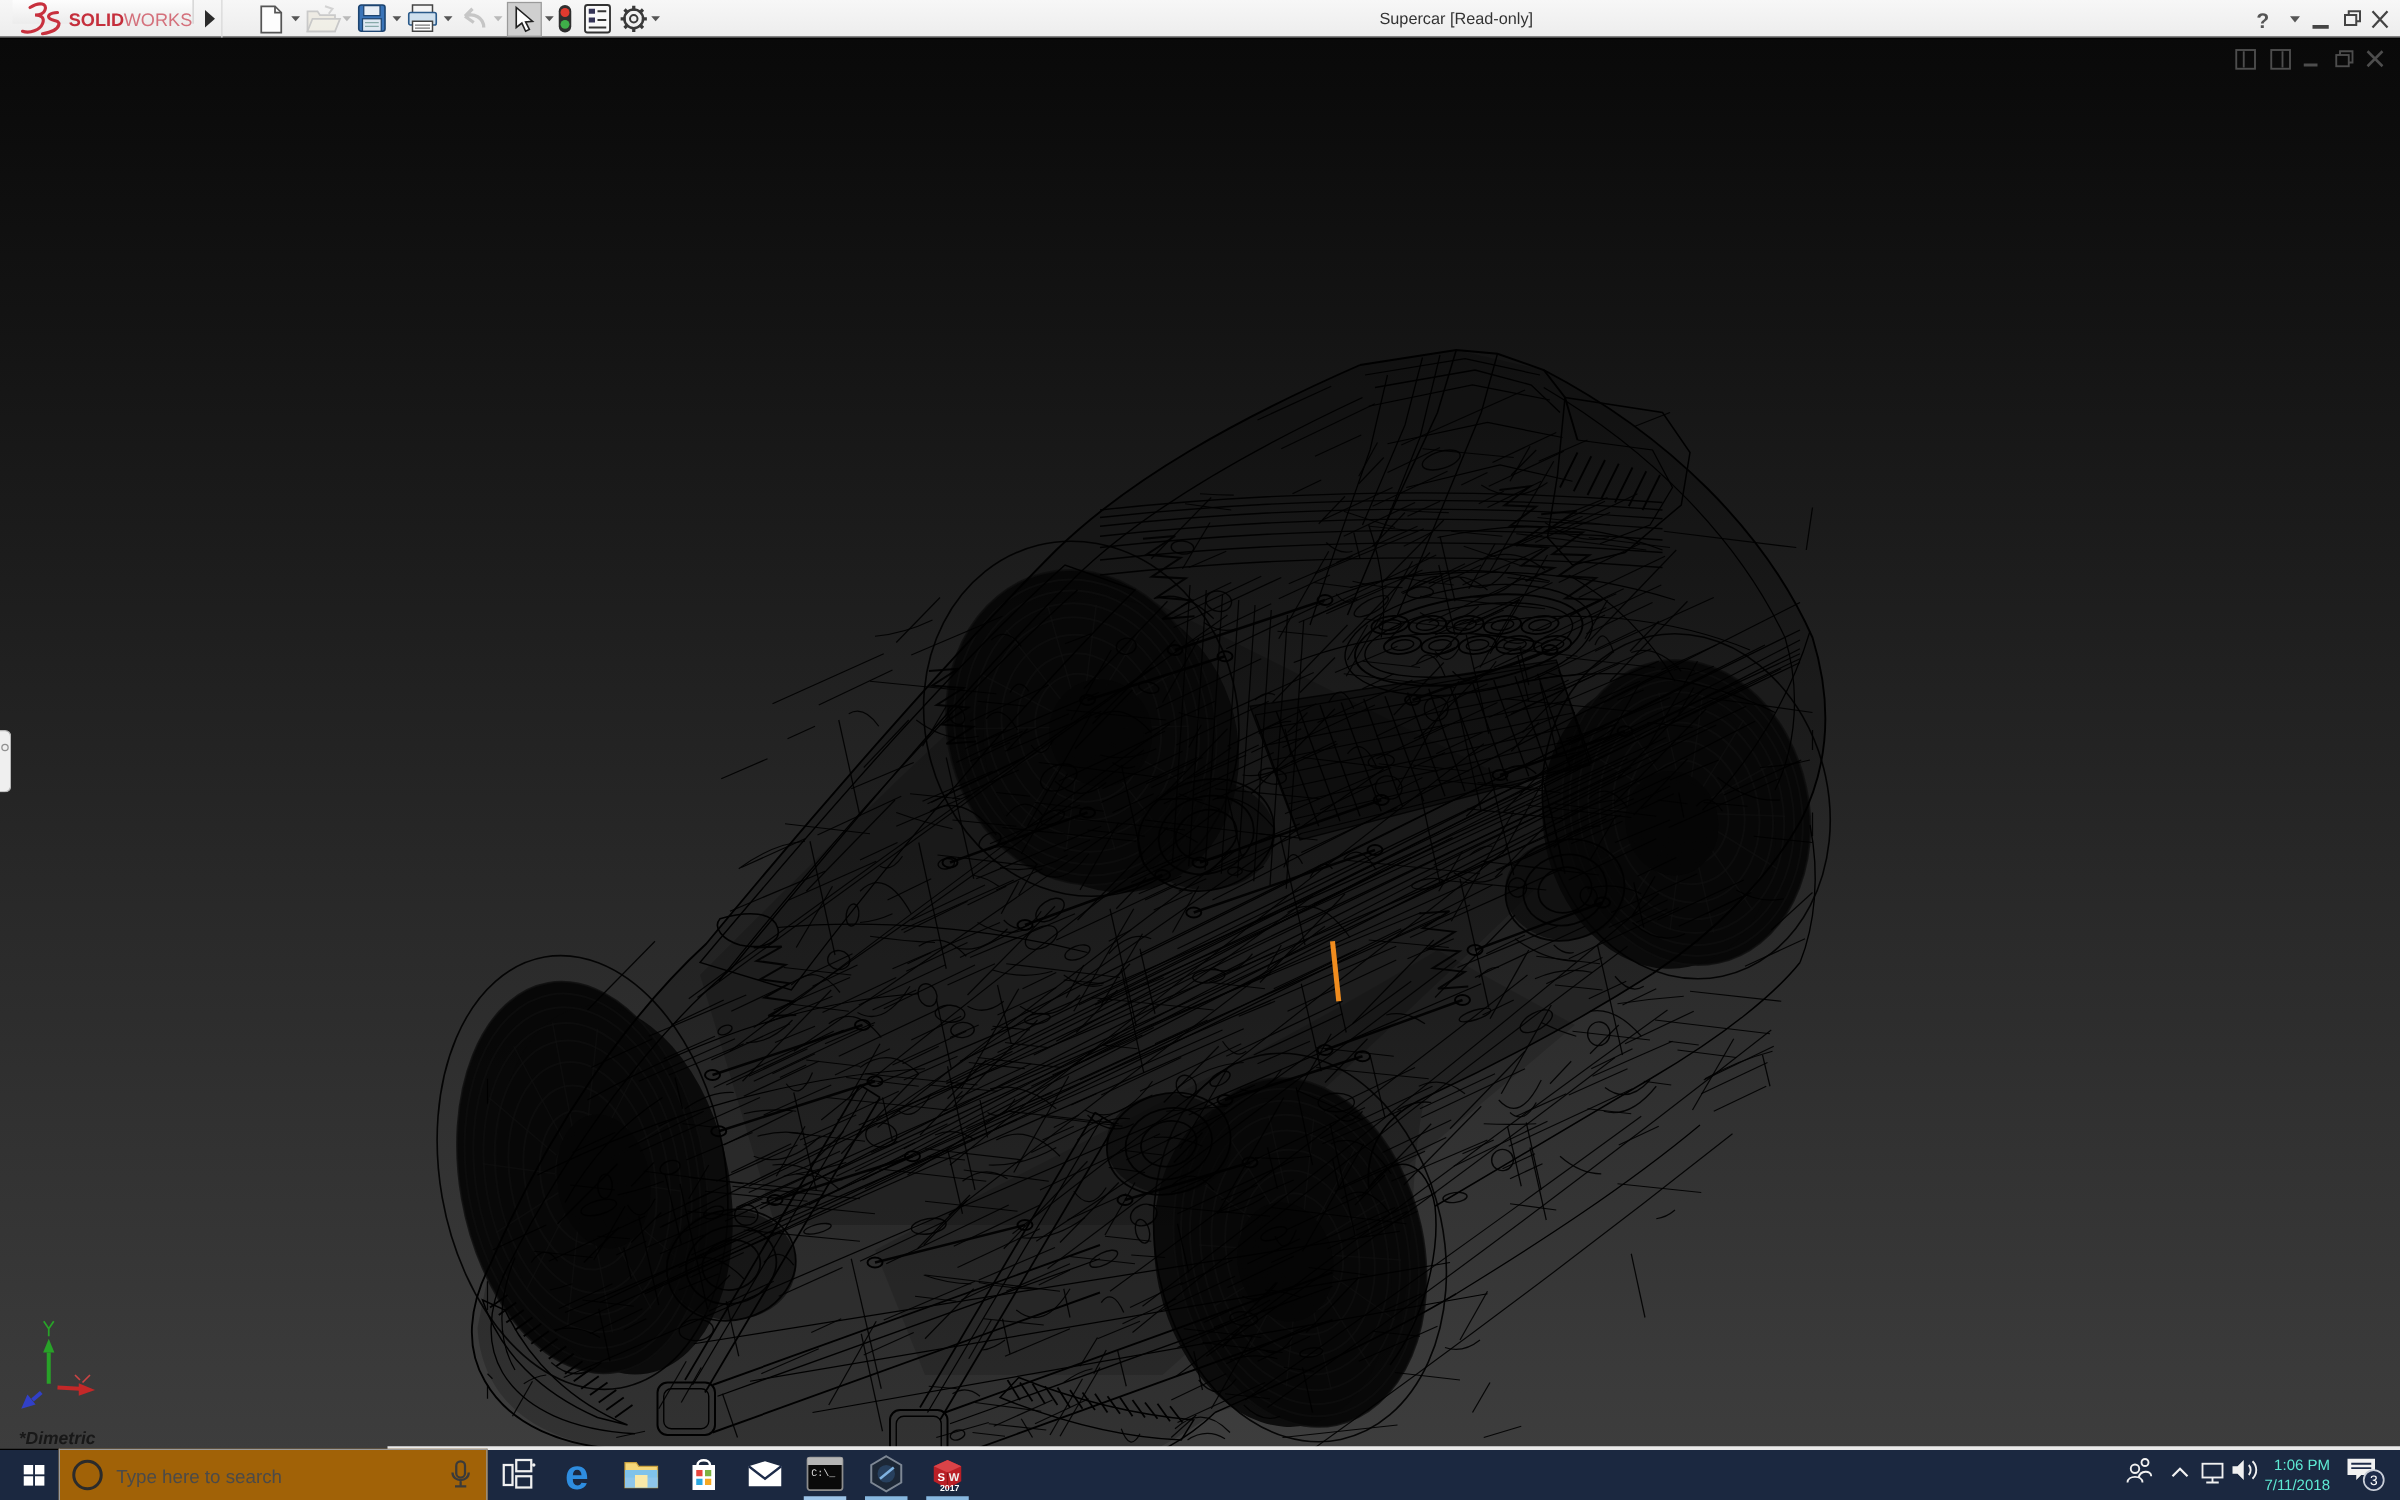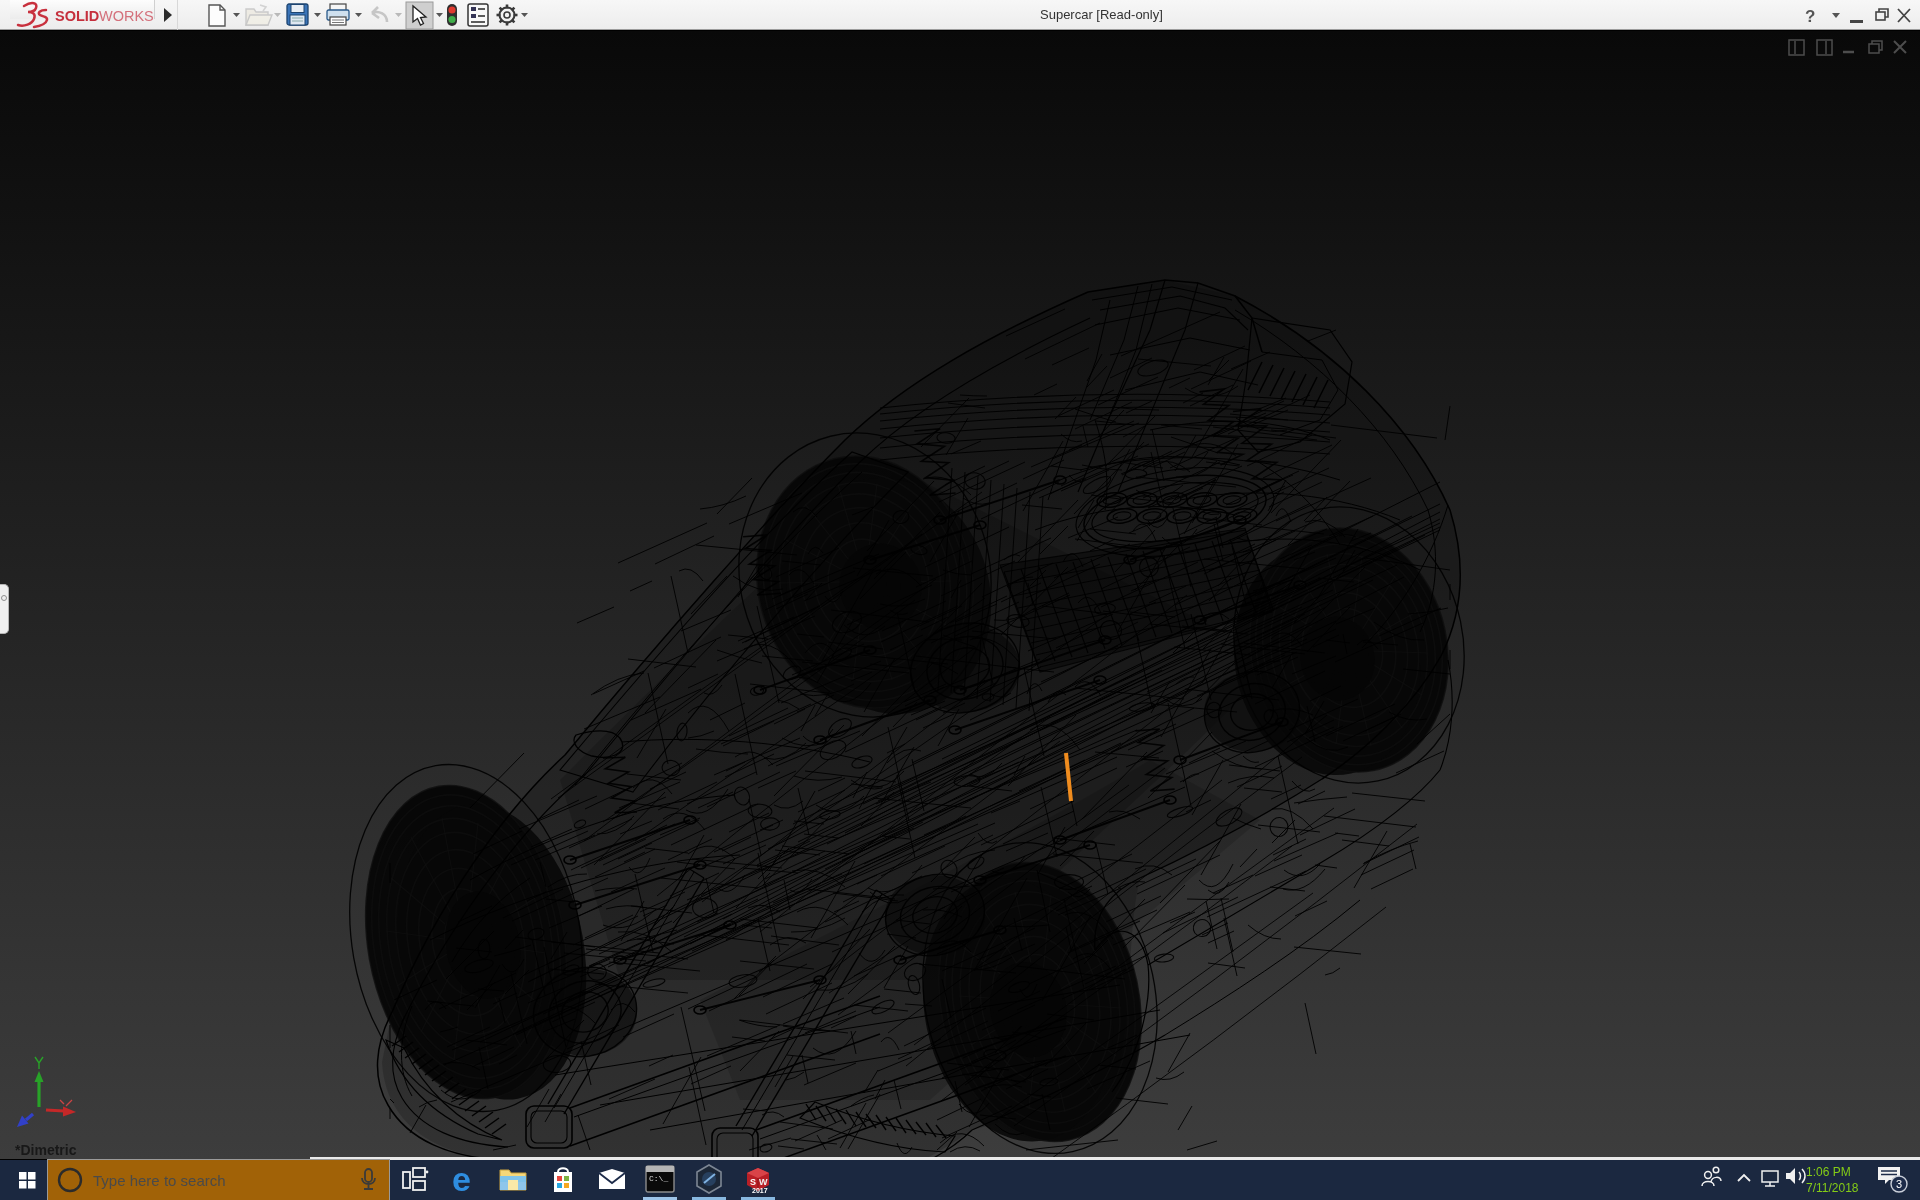--- a/index.html
+++ b/index.html
@@ -1,25 +1,25 @@
 <!DOCTYPE html>
 <html><head>
 <meta charset="utf-8">
 <style>
 * { margin:0; padding:0; box-sizing:border-box; }
 html,body { width:1920px; height:1200px; overflow:hidden; font-family:"Liberation Sans", sans-serif; background:#000; }
 #titlebar { position:absolute; left:0; top:0; width:1920px; height:30px; background:linear-gradient(180deg,#f7f7f7,#ededed); border-bottom:1px solid #9c9c9c; }
 #logo { position:absolute; left:10px; top:0; width:145px; height:19px; background:linear-gradient(180deg,#fdfdfd,#ececec); border-right:1px solid #d0d0d0; }
 #flyout { position:absolute; left:156px; top:0; width:22px; height:30px; border-right:1px solid #d8d8d8; }
-#title { position:absolute; left:1040px; top:0; width:250px; height:31px; text-align:left; font-size:13px; color:#333; line-height:30px; }
-#viewport { position:absolute; left:0; top:31px; width:1920px; height:1128px; background:linear-gradient(180deg,#090909 0%, #3d3d3d 100%); }
+#title { position:absolute; left:1040px; top:0; width:250px; height:31px; text-align:center; font-size:13px; color:#333; line-height:30px; }
+#viewport { position:absolute; left:0; top:31px; width:1920px; height:1128px; background:linear-gradient(180deg,#090909 0%, #3d3d3d 100%);font-style:italic; }
 #statusline { position:absolute; left:310px; top:1157px; width:1610px; height:3px; background:#e9e9e9; }
 #taskbar { position:absolute; left:0; top:1160px; width:1920px; height:40px; background:#1b2840; }
 #searchbox { position:absolute; left:47px; top:1159px; width:343px; height:41px; background:#a16207; border:1px solid #9a9a9a; border-bottom:none; }
-#clock { position:absolute; left:1806px; top:4px; width:58px; text-align:left; color:#84cc16; font-size:12px; line-height:16px; }
+#clock { position:absolute; left:1806px; top:4px; width:58px; text-align:right; color:#5eead4; font-size:12px; line-height:16px; }
 </style>
 </head>
 <body>
 
 <div id="viewport">
   <svg width="1920" height="1128" viewBox="0 31 1920 1128" xmlns="http://www.w3.org/2000/svg">
     <path d="M 392,1012 C 440,900 505,810 565,755 C 660,640 770,515 845,440 C 905,382 990,335 1088,292 L 1165,280 L 1235,296 C 1335,348 1412,425 1450,510 C 1466,562 1463,612 1441,656 C 1416,701 1372,746 1322,779 C 1270,812 1205,848 1140,878 C 1125,940 1135,1030 1112,1092 L 972,1130 C 930,1160 880,1185 820,1196 C 740,1192 640,1172 505,1160 C 430,1156 385,1120 382,1062 Z" fill="#000000" stroke="#000" stroke-width="0" opacity="0.18"></path>
 <path d="M 560,780 C 700,640 800,540 900,470 L 1280,660 C 1150,790 1050,880 940,980 L 620,980 Z" fill="#000" stroke="#000" stroke-width="0" opacity="0.17"></path>
 <path d="M 700,1000 C 850,920 1000,850 1150,760 L 1260,820 C 1130,930 1030,1010 930,1100 L 740,1100 Z" fill="#000" stroke="#000" stroke-width="0" opacity="0.14"></path>
 <ellipse cx="865" cy="582" rx="107" ry="127" transform="rotate(-14 865 582)" fill="#060606" opacity="0.96"></ellipse>

